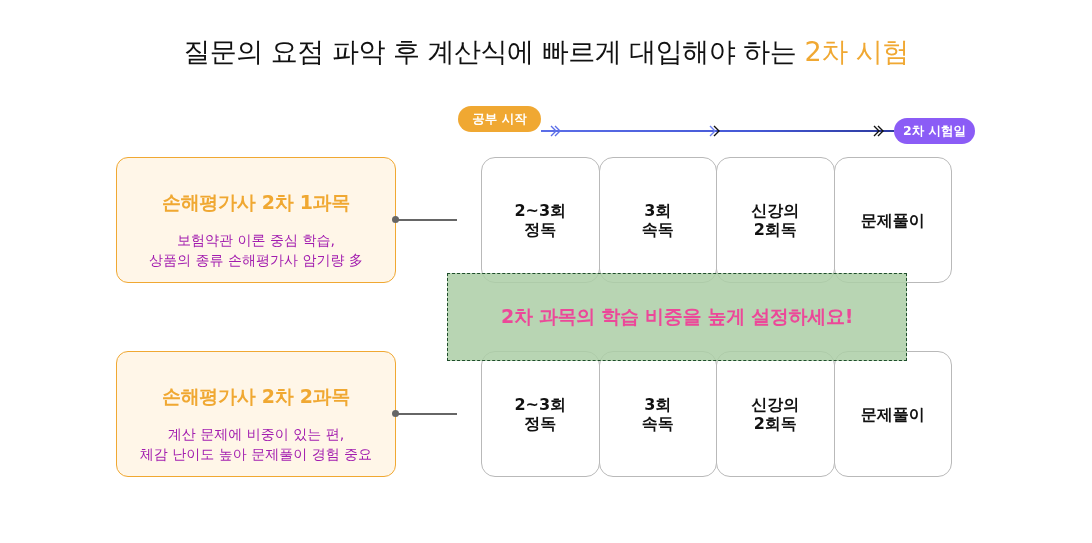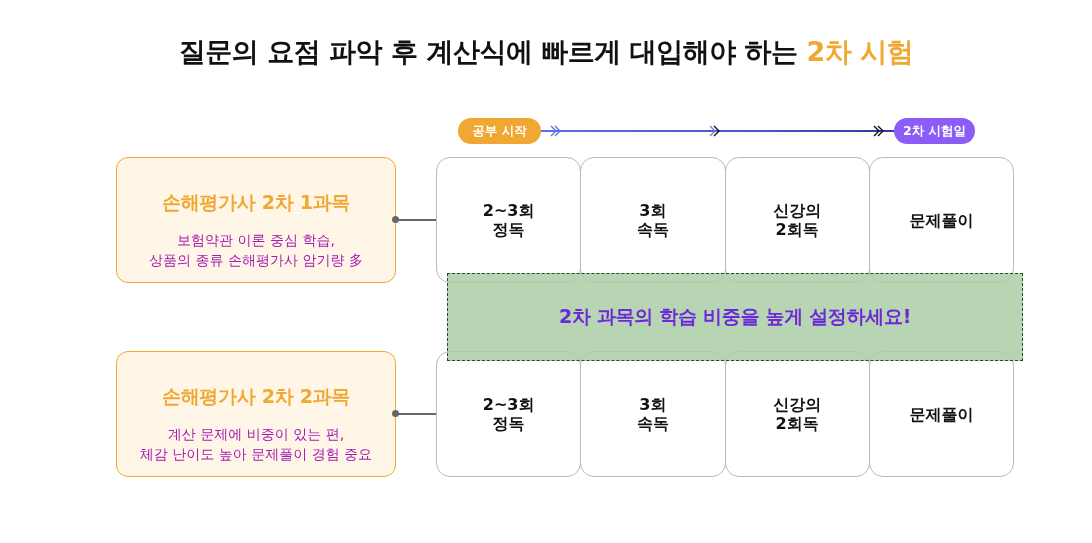--- a/index.html
+++ b/index.html
@@ -5,33 +5,33 @@
     * { box-sizing: border-box; margin: 0; padding: 0; }
     html, body {
       width: 1092px; height: 543px; background: #ffffff;
       font-family: "DejaVu Sans", "Liberation Sans", sans-serif;
       overflow: hidden;
     }
     .canvas { position: relative; width: 1092px; height: 543px; }
 
     .title {
       position: absolute; left: 0; top: 34px; width: 1092px;
-      text-align: center; font-size: 27px; font-weight: bold;
+      text-align: center; font-size: 27px; font-weight: normal;
       color: #111111; letter-spacing: -0.5px;
     }
     .title .accent { color: #f0a832; }
 
     
     .pill {
       position: absolute; height: 26px; border-radius: 13px;
       font-size: 12.5px; font-weight: bold; color: #fff;
       display: flex; align-items: center; justify-content: center;
       z-index: 2;
     }
-    .pill-start { left: 458px; top: 118px; width: 83px; background: #f0a832; }
+    .pill-start { left: 458px; top: 106px; width: 83px; background: #f0a832; }
     .pill-end { left: 894px; top: 118px; width: 81px; background: #8b5cf6; }
     .timeline-line {
       position: absolute; left: 541px; top: 130px; width: 353px; height: 2px;
       background: linear-gradient(to right, #5b6ee8 0%, #4458d6 60%, #2c3a9e 100%);
       z-index: 1;
     }
     .chev {
       position: absolute; top: 122px; width: 14px; height: 18px; z-index: 2;
     }
 
@@ -57,39 +57,39 @@
     .connector.r1 { top: 219px; }
     .connector.r2 { top: 413px; }
     .connector-dot {
       position: absolute; left: 392px; width: 7px; height: 7px; border-radius: 50%;
       background: #666666;
     }
     .connector-dot.r1 { top: 216px; }
     .connector-dot.r2 { top: 410px; }
 
     
-    .step-row { position: absolute; left: 436px; width: 578px; height: 126px; display: flex; }
+    .step-row { position: absolute; left: 481px; width: 471px; height: 126px; display: flex; }
     .step-row.r1 { top: 157px; }
     .step-row.r2 { top: 351px; }
     .step {
       flex: 1; height: 126px; background: #fff;
       border: 1.3px solid #b9b9b9; border-radius: 14px;
       display: flex; align-items: center; justify-content: center;
       text-align: center; font-size: 16px; font-weight: bold; color: #111;
       line-height: 19px; white-space: pre-line;
     }
     .step + .step { margin-left: -1px; }
 
     
     .banner {
-      position: absolute; left: 447px; top: 273px; width: 576px; height: 88px;
+      position: absolute; left: 447px; top: 273px; width: 460px; height: 88px;
       background: rgba(172, 206, 166, 0.85);
       border: 1.5px dashed #1e4d2b;
       display: flex; align-items: center; justify-content: center;
-      font-size: 19px; font-weight: bold; color: #6d28d9;
+      font-size: 19px; font-weight: bold; color: #ec4899;
       z-index: 3; letter-spacing: -0.3px;
     }
   </style>
 </head>
 <body>
 
 <div class="canvas">
 
   <h1 class="title"><span>질문의 요점 파악 후 계산식에 빠르게 대입해야 하는</span> <span class="accent">2차 시험</span></h1>
 

